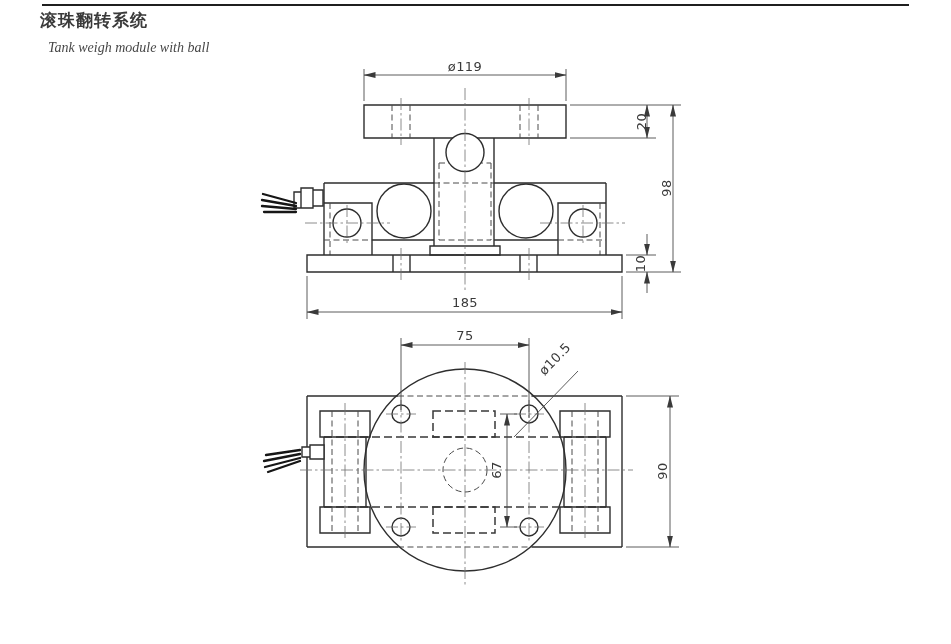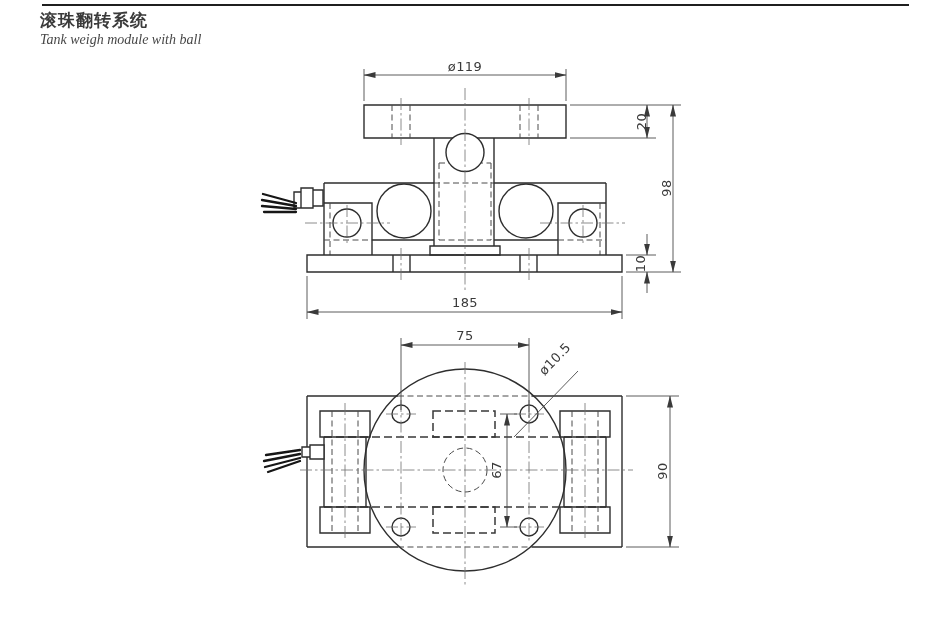--- a/index.html
+++ b/index.html
@@ -2,21 +2,21 @@
 <html><head>
 <meta charset="utf-8">
 <style>
   html,body{margin:0;padding:0;background:#fff;}
   .page{position:relative;width:951px;height:644px;background:#ffffff;overflow:hidden;
         font-family:"DejaVu Sans",sans-serif;}
   .toprule{position:absolute;left:42px;top:4px;width:867px;height:2px;background:#1f1f1f;}
   .hdr{position:absolute;left:40px;top:10px;}
   .hdr h1{margin:0;font-size:17px;line-height:21px;font-weight:bold;color:#3a3a3a;
           font-family:"DejaVu Sans",sans-serif;letter-spacing:1px;}
-  .hdr .sub{margin:0;font-size:14px;line-height:18px;font-style:italic;color:#474747;
+  .hdr .sub{margin:8px;font-size:14px;line-height:18px;font-style:italic;color:#474747;
             font-family:"Liberation Serif",serif;}
   svg{position:absolute;left:0;top:0;}
   .ol{stroke:#2e2e2e;stroke-width:1.4;fill:none;}
   .olf{stroke:#2e2e2e;stroke-width:1.4;fill:#ffffff;}
   .hid{stroke:#4a4a4a;stroke-width:1;fill:none;stroke-dasharray:6 3.5;}
   .hid2{stroke:#383838;stroke-width:1.5;fill:none;stroke-dasharray:8 4;}
   .cl{stroke:#6e6e6e;stroke-width:0.8;fill:none;stroke-dasharray:12 3 2.5 3;}
   .dim{stroke:#4a4a4a;stroke-width:0.9;fill:none;}
   .cable{stroke:#161616;stroke-width:2.3;fill:none;stroke-linecap:round;}
   .dimt{font-family:"DejaVu Sans",sans-serif;font-size:13px;fill:#3a3a3a;letter-spacing:0.4px;}

